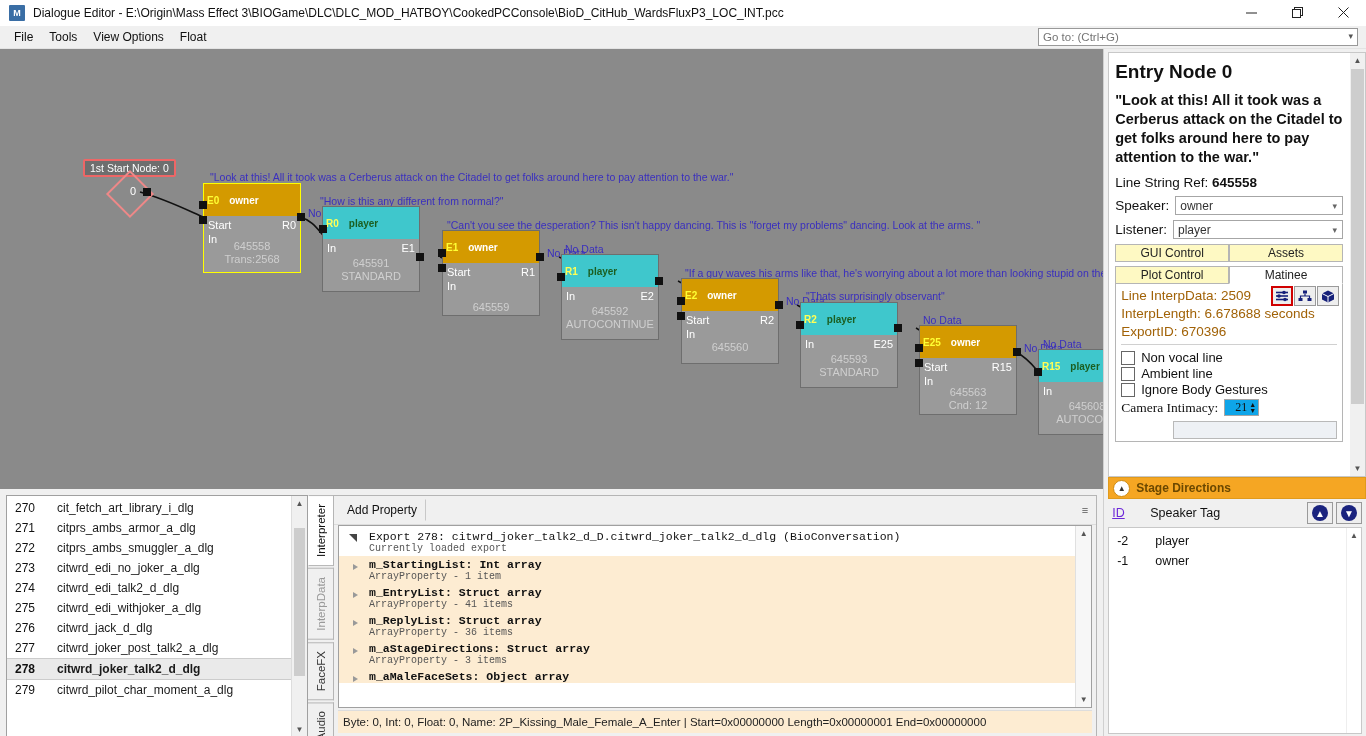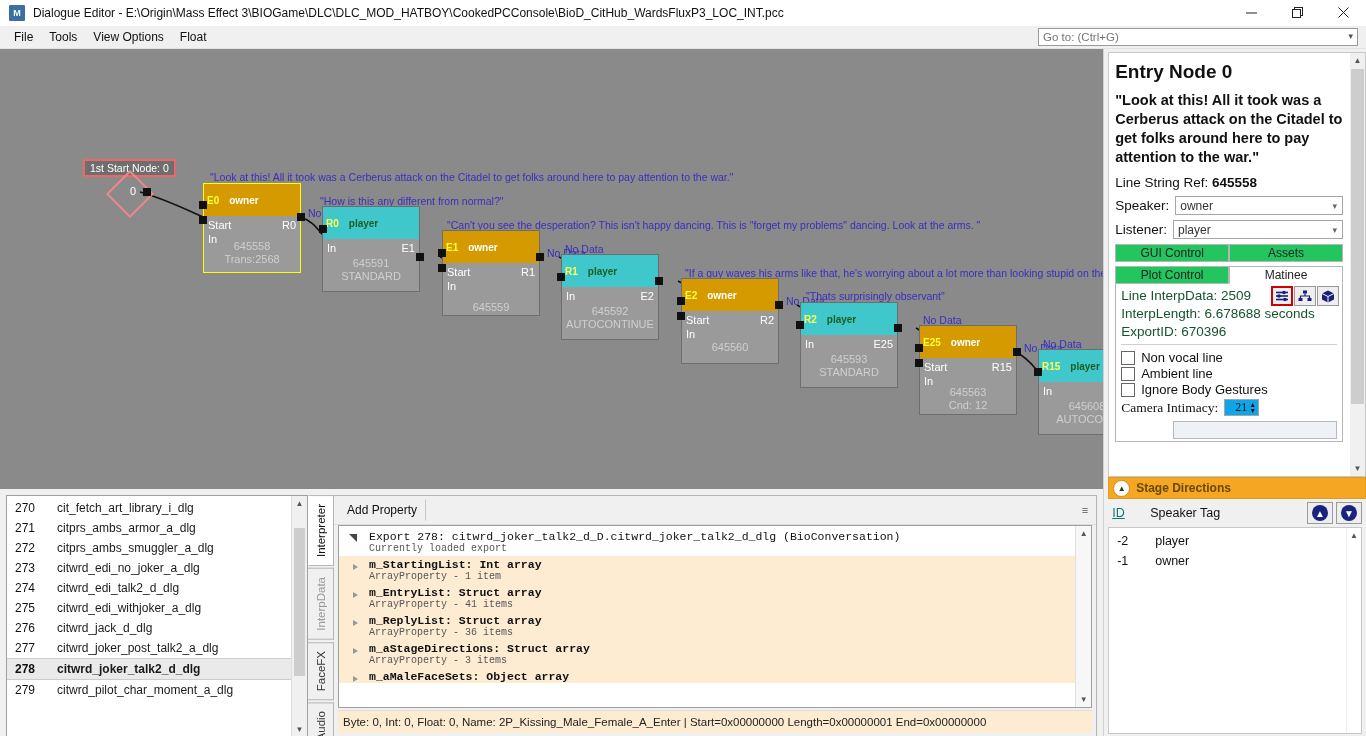--- a/index.html
+++ b/index.html
@@ -121,27 +121,27 @@
   #node-line{font-size:14.5px;font-weight:bold;color:#111;line-height:19px;margin-bottom:8px;}
   .kv{font-size:13.5px;color:#111;margin-bottom:6px;}
   .kv b{font-weight:bold;}
   .field-row{display:flex;align-items:center;margin-bottom:5px;}
   .field-row .lbl{font-size:13.5px;color:#111;margin-right:6px;}
   .combo{flex:1;height:19px;border:1px solid #a6a6a6;background:#fff;
     display:flex;align-items:center;padding:0 4px;font-size:12px;color:#333;
     box-sizing:border-box;position:relative;}
   .combo .caret{position:absolute;right:5px;font-size:9px;color:#666;}
   .tabs2{display:flex;margin-top:4px;}
-  .tab-btn{flex:1;height:18px;border:1px solid #b5b5b5;background:#22c55e;
+  .tab-btn{flex:1;height:18px;border:1px solid #b5b5b5;background:#fef9c3;
     font-size:12px;color:#222;display:flex;align-items:center;justify-content:center;
     box-sizing:border-box;}
   .tab-btn.active{background:#fff;border-bottom-color:#fff;}
   #matinee-box{border:1px solid #b5b5b5;border-top:none;padding:4px 5px 2px 5px;
     background:#fff;position:relative;}
-  .mrow{font-size:13.5px;color:#14532d;margin-bottom:3px;}
+  .mrow{font-size:13.5px;color:#a16207;margin-bottom:3px;}
   #icon-btns{position:absolute;right:3px;top:2px;display:flex;}
   .ibtn{width:22px;height:20px;border:1px solid #9a9a9a;background:#eee;
     display:flex;align-items:center;justify-content:center;margin-left:1px;
     box-sizing:border-box;}
   .ibtn.hl{border:2px solid #d00000;}
   .chk-row{display:flex;align-items:center;font-size:13px;color:#111;margin:1px 0;}
   .chkbox{width:12px;height:12px;border:1px solid #666;background:#fff;margin-right:6px;
     flex:none;}
   .spin{display:flex;align-items:center;border:1px solid #a6a6a6;background:#0ea5e9;
     height:17px;padding:0 2px;box-sizing:border-box;}
@@ -149,21 +149,21 @@
   .spin .arrows{display:flex;flex-direction:column;line-height:6px;font-size:7px;color:#111;}
   #hidden-field{margin-top:3px;height:16px;border:1px solid #b9b9b9;background:#eef1f5;
     margin-left:52px;}
   #sd-header{background:#f5a623;height:22px;display:flex;align-items:center;
     padding-left:4px;margin:0 0 0 4px;border:1px solid #e09a1c;box-sizing:border-box;}
   #sd-circle{width:15px;height:15px;border-radius:50%;background:#fff;border:1px solid #cf8b12;
     display:flex;align-items:center;justify-content:center;font-size:8px;color:#333;
     margin-right:6px;flex:none;}
   #sd-title{font-size:12px;font-weight:bold;color:#6b4800;}
   #sd-cols{display:flex;align-items:center;height:28px;padding:0 4px 0 8px;}
-  #sd-cols .c1{width:38px;font-size:12.5px;color:#0f766e;text-decoration:underline;}
+  #sd-cols .c1{width:38px;font-size:12.5px;color:#6d28d9;text-decoration:underline;}
   #sd-cols .c2{font-size:12.5px;color:#111;}
   #sd-btns{margin-left:auto;display:flex;}
   .rbtn{width:26px;height:22px;border:1px solid #9a9a9a;background:#eee;
     display:flex;align-items:center;justify-content:center;margin-left:3px;box-sizing:border-box;}
   .circ{width:16px;height:16px;border-radius:50%;background:#1a237e;
     display:flex;align-items:center;justify-content:center;color:#fff;font-size:10px;}
   #sd-list{flex:1;background:#fff;border:1px solid #c8c8c8;margin:0 4px 4px 4px;
     position:relative;overflow:hidden;}
   .sdrow{display:flex;height:20px;align-items:center;padding-left:8px;font-size:12.5px;color:#111;}
   .sdrow .i{width:38px;}

